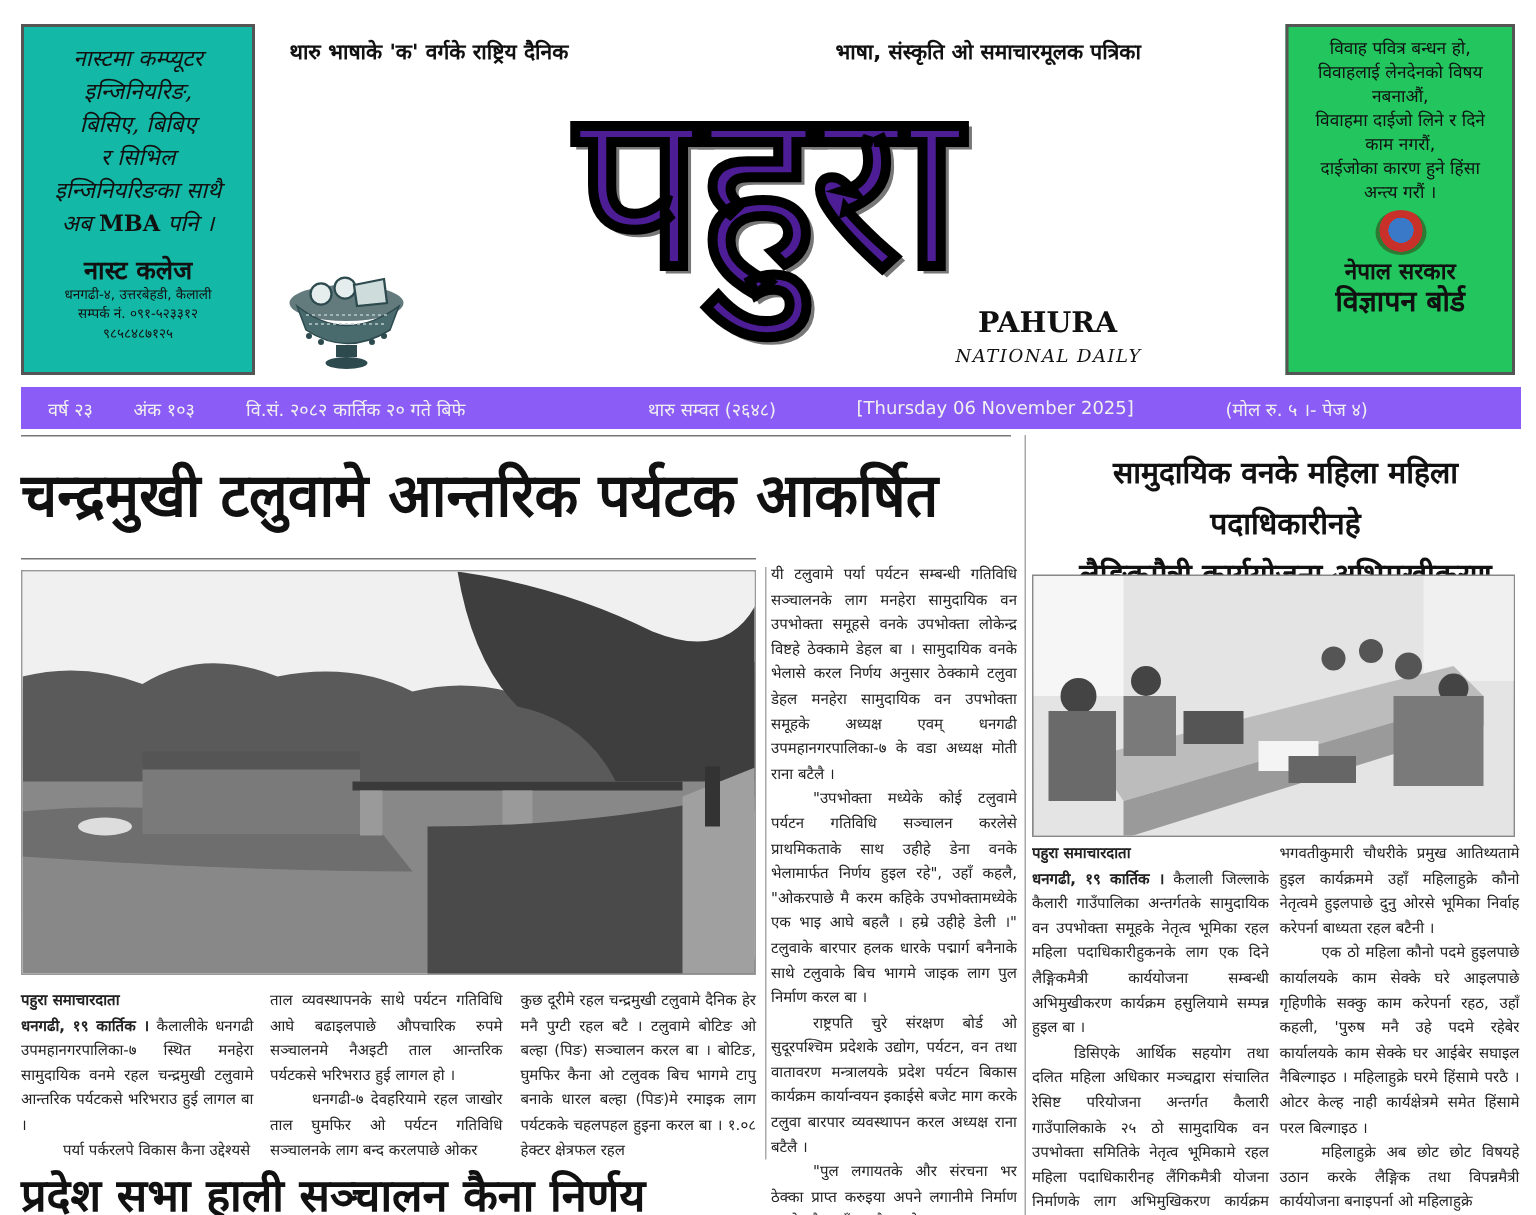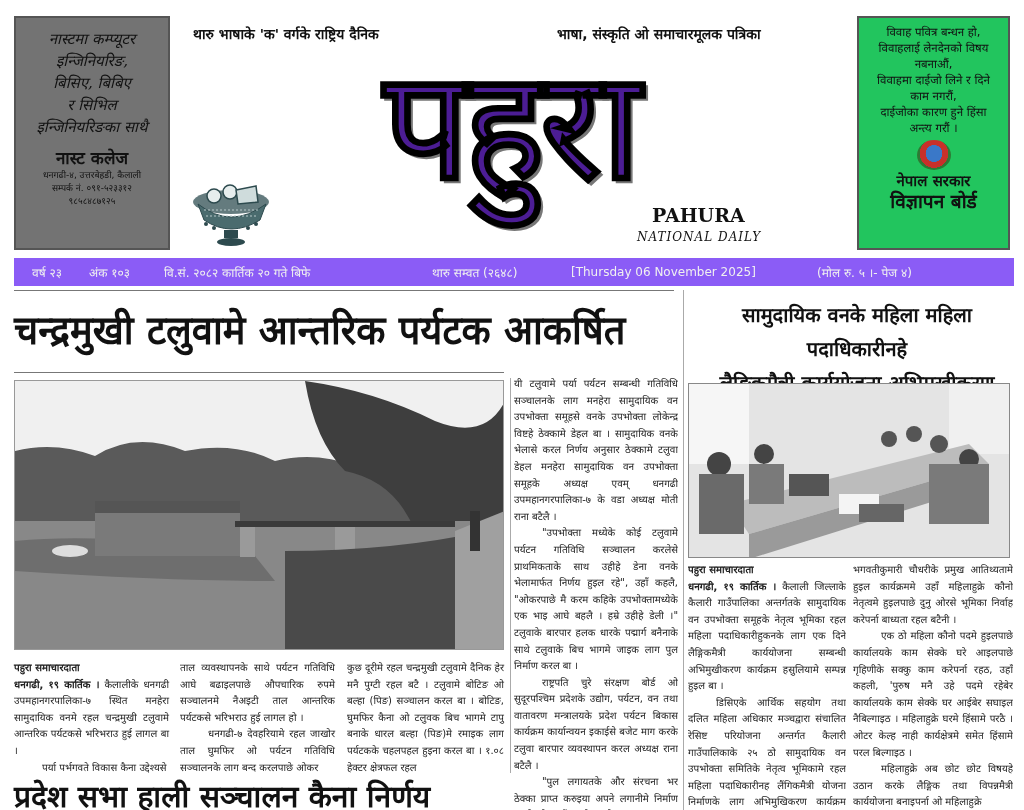--- a/index.html
+++ b/index.html
@@ -4,21 +4,21 @@
   <style>
     * { box-sizing: border-box; margin: 0; padding: 0; }
     html, body { width: 1024px; height: 810px; overflow: hidden; background: #ffffff; }
     body { position: relative; font-family: "DejaVu Sans", sans-serif; color: #111; }
 
     .abs { position: absolute; }
 
     
     .ad-left {
       left: 14px; top: 16px; width: 156px; height: 234px;
-      border: 2px solid #555; background: #737373; text-align: center;
+      border: 2px solid #555; background: #14b8a6; text-align: center;
       padding-top: 10px;
     }
     .ad-left .tagline {
       font-family: "DejaVu Serif", serif; font-style: italic; font-size: 15px; line-height: 22px; color: #111;
     }
     .ad-left .tagline b { font-style: normal; font-weight: bold; }
     .ad-left .college { font-weight: bold; font-size: 17px; margin-top: 8px; }
     .ad-left .small { font-size: 9px; line-height: 13px; }
 
     .ad-right {
@@ -98,20 +98,25 @@
 </head>
 <body>
 
 <div class="abs ad-left">
   <div class="tagline">
     <div>नास्टमा कम्प्यूटर</div>
     <div>इन्जिनियरिङ,</div>
     <div>बिसिए, बिबिए</div>
     <div>र सिभिल</div>
     <div>इन्जिनियरिङका साथै</div>
+    <div>
+      <span>अब</span>
+      <b>MBA</b>
+      <span>पनि ।</span>
+    </div>
   </div>
   <div class="college">नास्ट कलेज</div>
   <div class="small">धनगढी-४, उत्तरबेहडी, कैलाली</div>
   <div class="small">सम्पर्क नं. ०९१-५२३३१२</div>
   <div class="small">९८५८४८७१२५</div>
 </div>
 
 <div class="abs sub-left">थारु भाषाके 'क' वर्गके राष्ट्रिय दैनिक</div>
 <div class="abs sub-right">भाषा, संस्कृति ओ समाचारमूलक पत्रिका</div>
 
@@ -207,21 +212,21 @@
       <circle cx="225" cy="50" r="8" fill="#555"></circle>
     <circle cx="250" cy="60" r="9" fill="#555"></circle>
       <circle cx="280" cy="75" r="10" fill="#444"></circle>
     <rect x="240" y="80" width="60" height="60" fill="#7a7a7a"></rect>
   </svg>
 </div>
 
 <div class="abs col" style="left:14px; top:660px; width:155px;">
   <p class="byline">पहुरा समाचारदाता</p>
   <p><span class="dateline">धनगढी, १९ कार्तिक ।</span> <span>कैलालीके धनगढी उपमहानगरपालिका-७ स्थित मनहेरा सामुदायिक वनमे रहल चन्द्रमुखी टलुवामे आन्तरिक पर्यटकसे भरिभराउ हुई लागल बा ।</span></p>
-  <p class="ind">पर्या पर्भगवते विकास कैना उद्देश्यसे</p>
+  <p class="ind">पर्या पर्करलपे विकास कैना उद्देश्यसे</p>
 </div>
 
 <div class="abs col" style="left:180px; top:660px; width:155px;">
   <p>ताल व्यवस्थापनके साथे पर्यटन गतिविधि आघे बढाइलपाछे औपचारिक रुपमे सञ्चालनमे नैअइटी ताल आन्तरिक पर्यटकसे भरिभराउ हुई लागल हो ।</p>
   <p class="ind">धनगढी-७ देवहरियामे रहल जाखोर ताल घुमफिर ओ पर्यटन गतिविधि सञ्चालनके लाग बन्द करलपाछे ओकर</p>
 </div>
 
 <div class="abs col" style="left:347px; top:660px; width:157px;">
   <p>कुछ दूरीमे  रहल चन्द्रमुखी टलुवामे दैनिक हेर मनै पुग्टी रहल बटै । टलुवामे बोटिङ ओ बल्हा (पिङ) सञ्चालन करल बा । बोटिङ, घुमफिर कैना ओ टलुवक बिच भागमे टापु बनाके धारल बल्हा (पिङ)मे रमाइक लाग पर्यटकके चहलपहल हुइना करल बा । १.०८ हेक्टर क्षेत्रफल रहल</p>
 </div>

